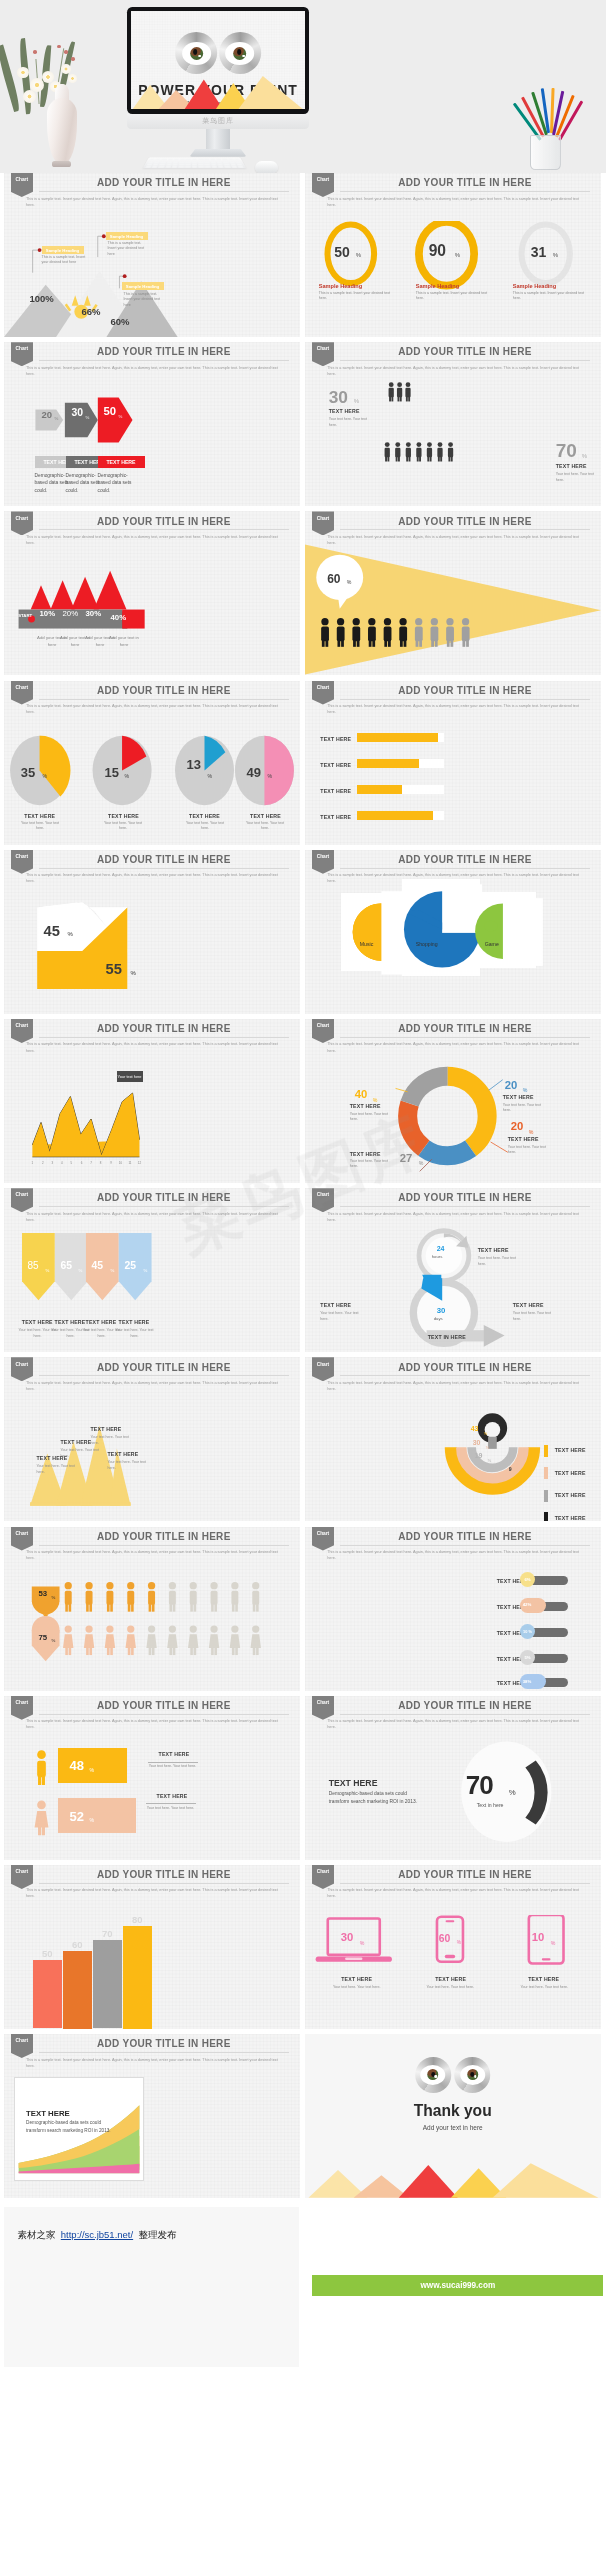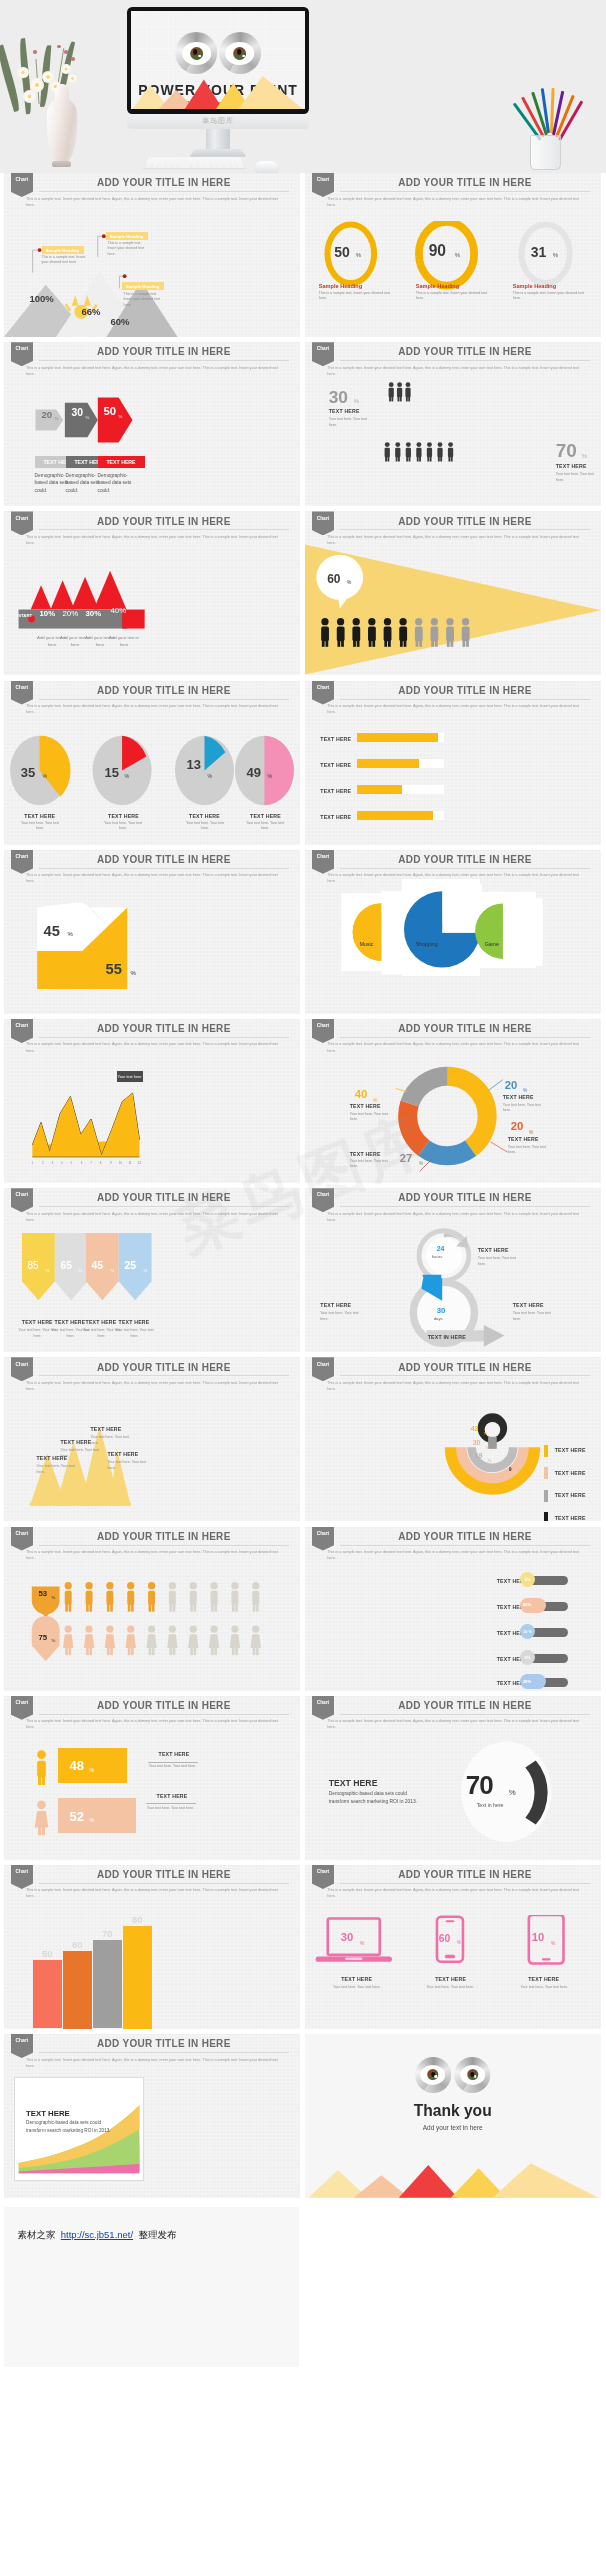--- a/index.html
+++ b/index.html
@@ -491,21 +491,21 @@
           <polygon points="122,17 141,62 103,62" fill="#ed1c24"></polygon>
           <rect x="16" y="62" width="120" height="22" fill="#7c7c7c"></rect>
           <polygon points="136,62 142,84 136,84" fill="#4a4a4a"></polygon>
           <rect x="136" y="62" width="26" height="22" fill="#ed1c24"></rect>
           <circle cx="31" cy="73" r="4" fill="#ed1c24"></circle>
         </svg>
         <div class="ct" style="left:14.7px; top:102px; font-size:4.3px; font-weight:700; color:#fff">START</div>
         <div class="ct" style="left:36px; top:98px; font-size:7.8px; font-weight:700; color:#fff">10%</div>
         <div class="ct" style="left:59px; top:98px; font-size:7.8px; font-weight:400; color:#fff">20%</div>
         <div class="ct" style="left:82px; top:98px; font-size:7.8px; font-weight:700; color:#fff">30%</div>
-        <div class="ct" style="left:107px; top:95px; font-size:7.8px; font-weight:400; color:#fff">40%</div>
+        <div class="ct" style="left:107px; top:102px; font-size:7.8px; font-weight:700; color:#fff">40%</div>
         <div class="ct" style="left:33px; top:124px; width:31px; text-align:center; font-size:4.3px; color:#8a8a8a; line-height:1.6">Add your text in here</div>
         <div class="ct" style="left:56px; top:124px; width:31px; text-align:center; font-size:4.3px; color:#8a8a8a; line-height:1.6">Add your text in here</div>
         <div class="ct" style="left:81px; top:124px; width:31px; text-align:center; font-size:4.3px; color:#8a8a8a; line-height:1.6">Add your text in here</div>
         <div class="ct" style="left:105px; top:124px; width:31px; text-align:center; font-size:4.3px; color:#8a8a8a; line-height:1.6">Add your text in here</div>
       </div>
 
       <div class="slide">
         <div class="badge">Chart</div>
         <div class="s-title">ADD YOUR TITLE IN HERE</div>
         <div class="s-rule"></div>
@@ -1202,18 +1202,19 @@
 
   <div class="footer">
     <div class="foot-left">
       <div class="txt">
         <span>素材之家</span>
         &nbsp;<a href="#">http://sc.jb51.net/</a>&nbsp;
         <span>整理发布</span>
       </div>
     </div>
     <div class="foot-right">
+      <div class="band2">www.sucai999.com</div>
     </div>
   </div>
 
   <div class="wm">菜鸟图库</div>
 </div>
 
 
 </body></html>

